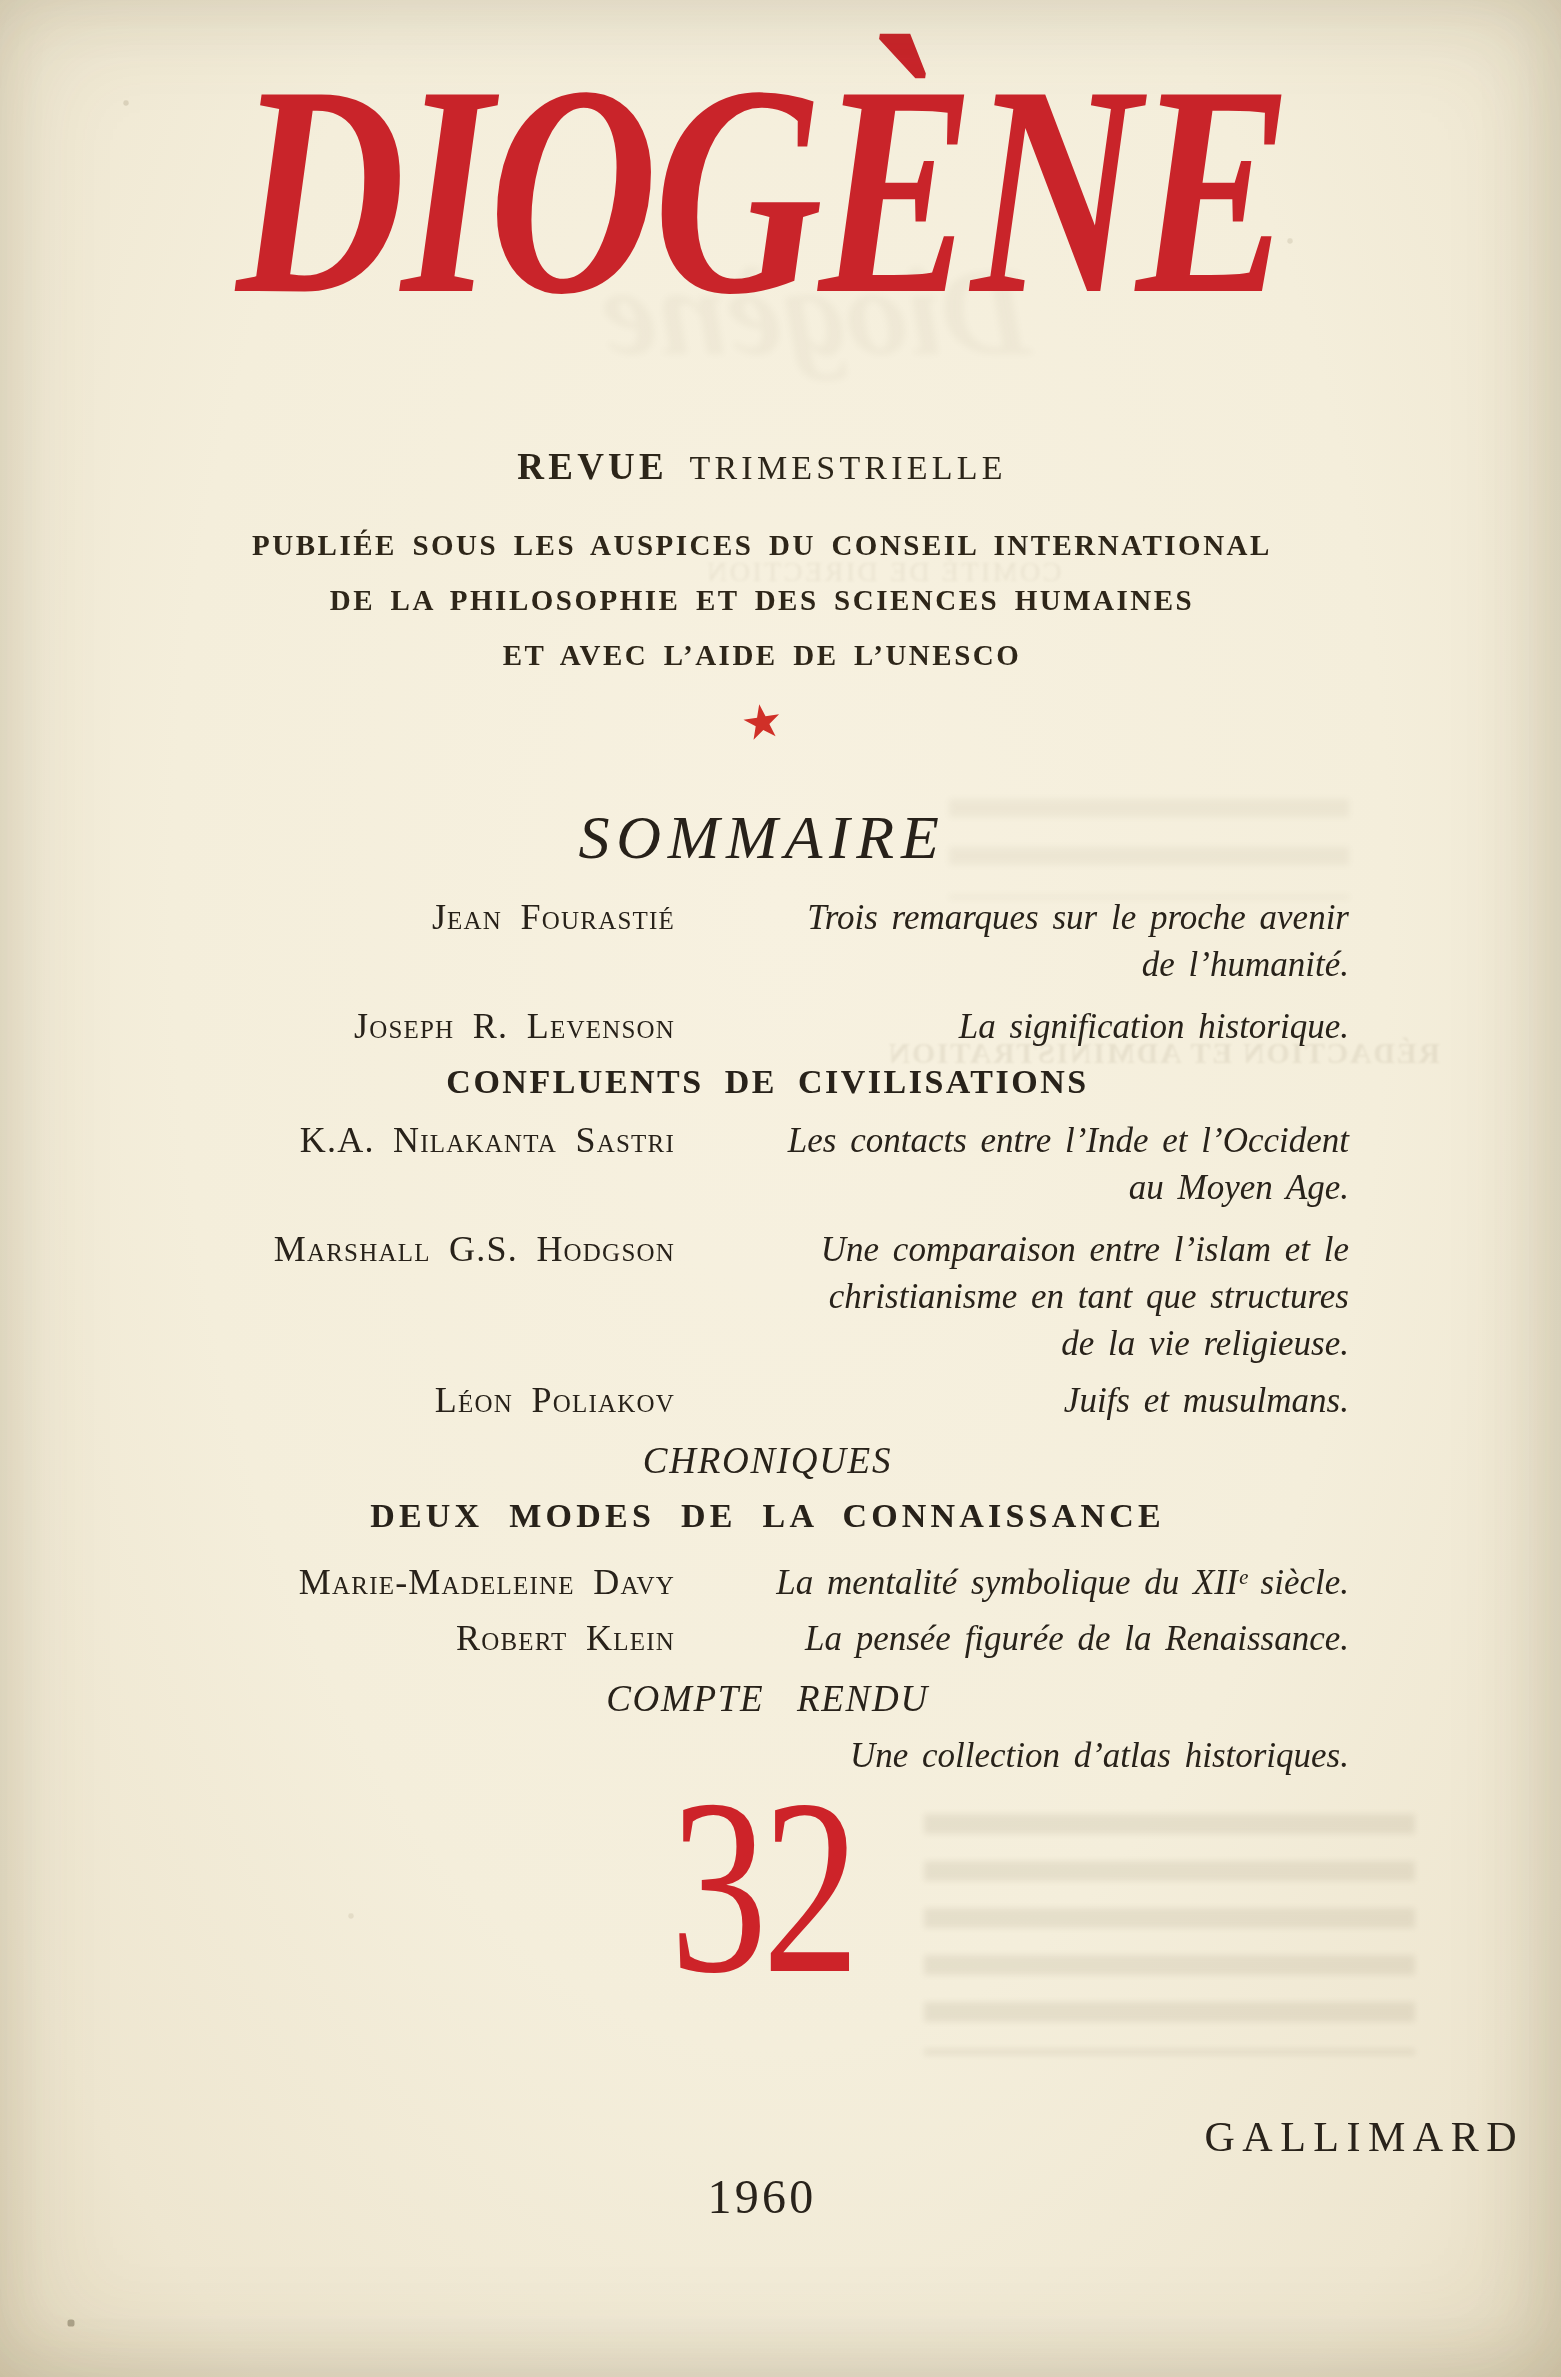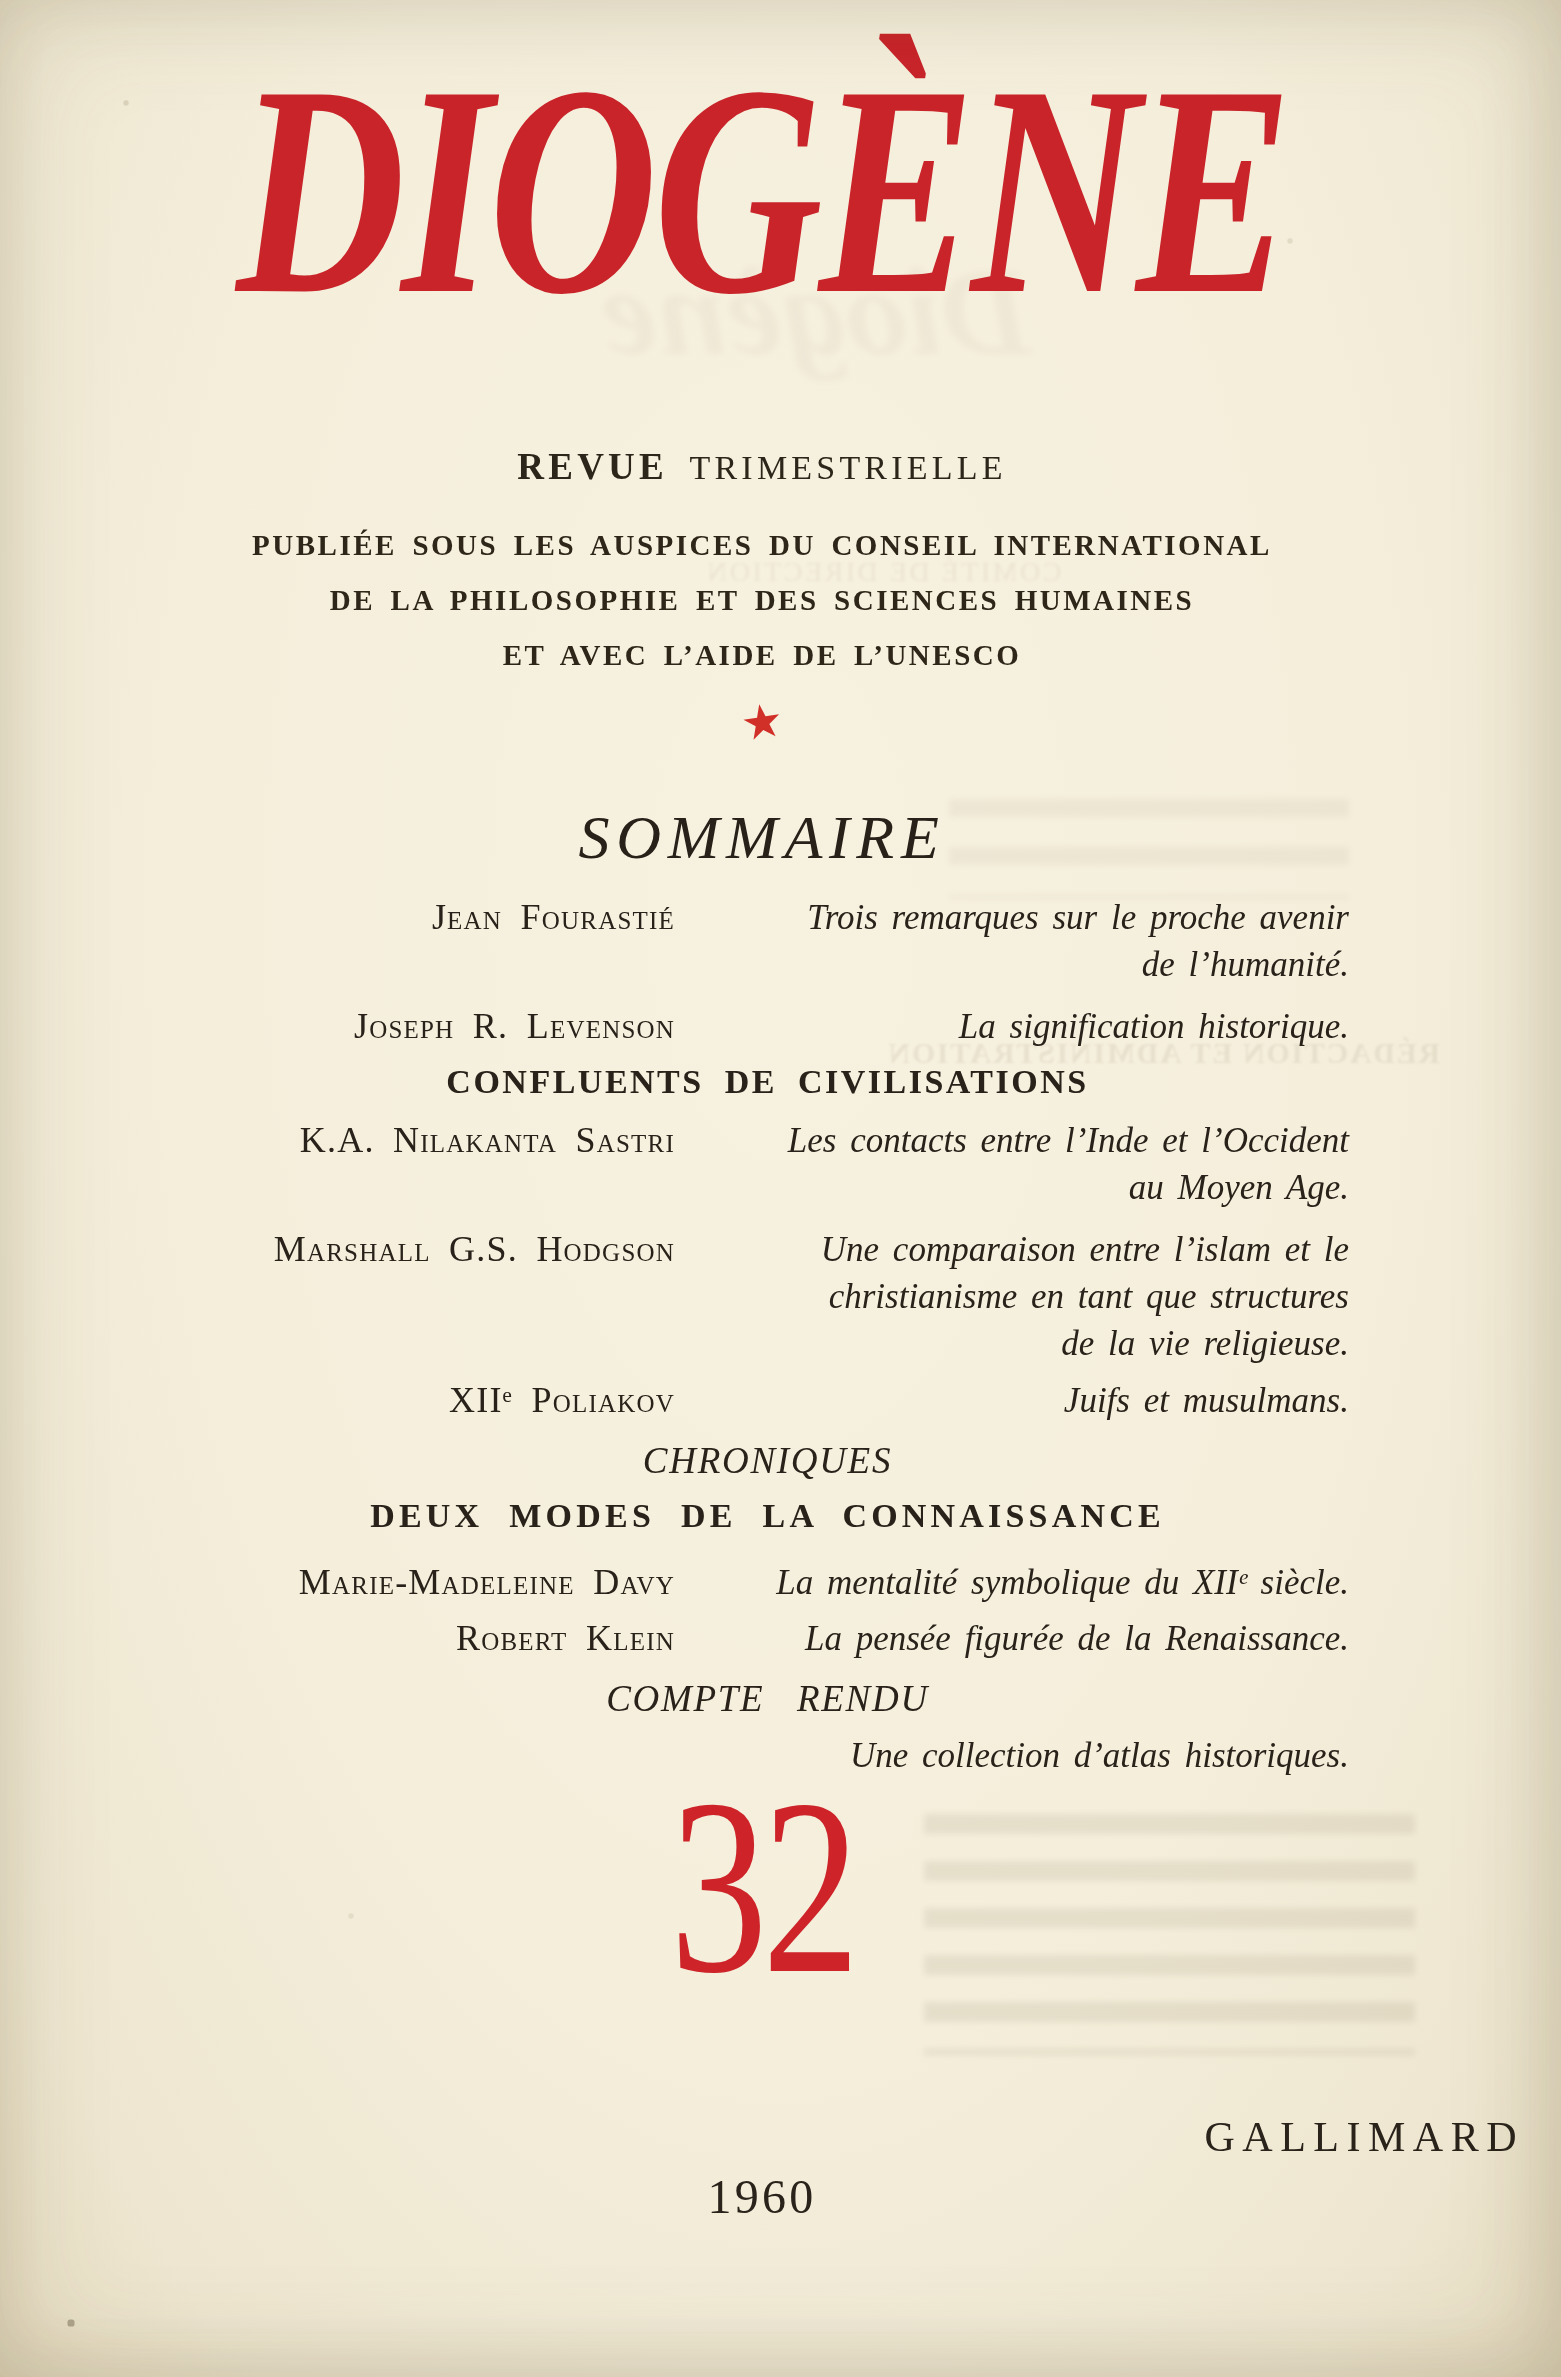--- a/index.html
+++ b/index.html
@@ -278,21 +278,21 @@
     <div class="toc-row mb12">
       <div class="toc-author">Marshall G.S. Hodgson</div>
       <div class="toc-title">
         <div>Une comparaison entre l’islam et le</div>
         <div class="cont">christianisme en tant que structures</div>
         <div class="cont">de la vie religieuse.</div>
       </div>
     </div>
 
     <div class="toc-row mb16">
-      <div class="toc-author">XIIᵉ Poliakov</div>
+      <div class="toc-author">Léon Poliakov</div>
       <div class="toc-title">
         <div>Juifs et musulmans.</div>
       </div>
     </div>
 
     <div class="toc-heading-italic mb10">CHRONIQUES</div>
 
     <div class="toc-heading-roman wide mb24">DEUX MODES DE LA CONNAISSANCE</div>
 
     <div class="toc-row mb10">

